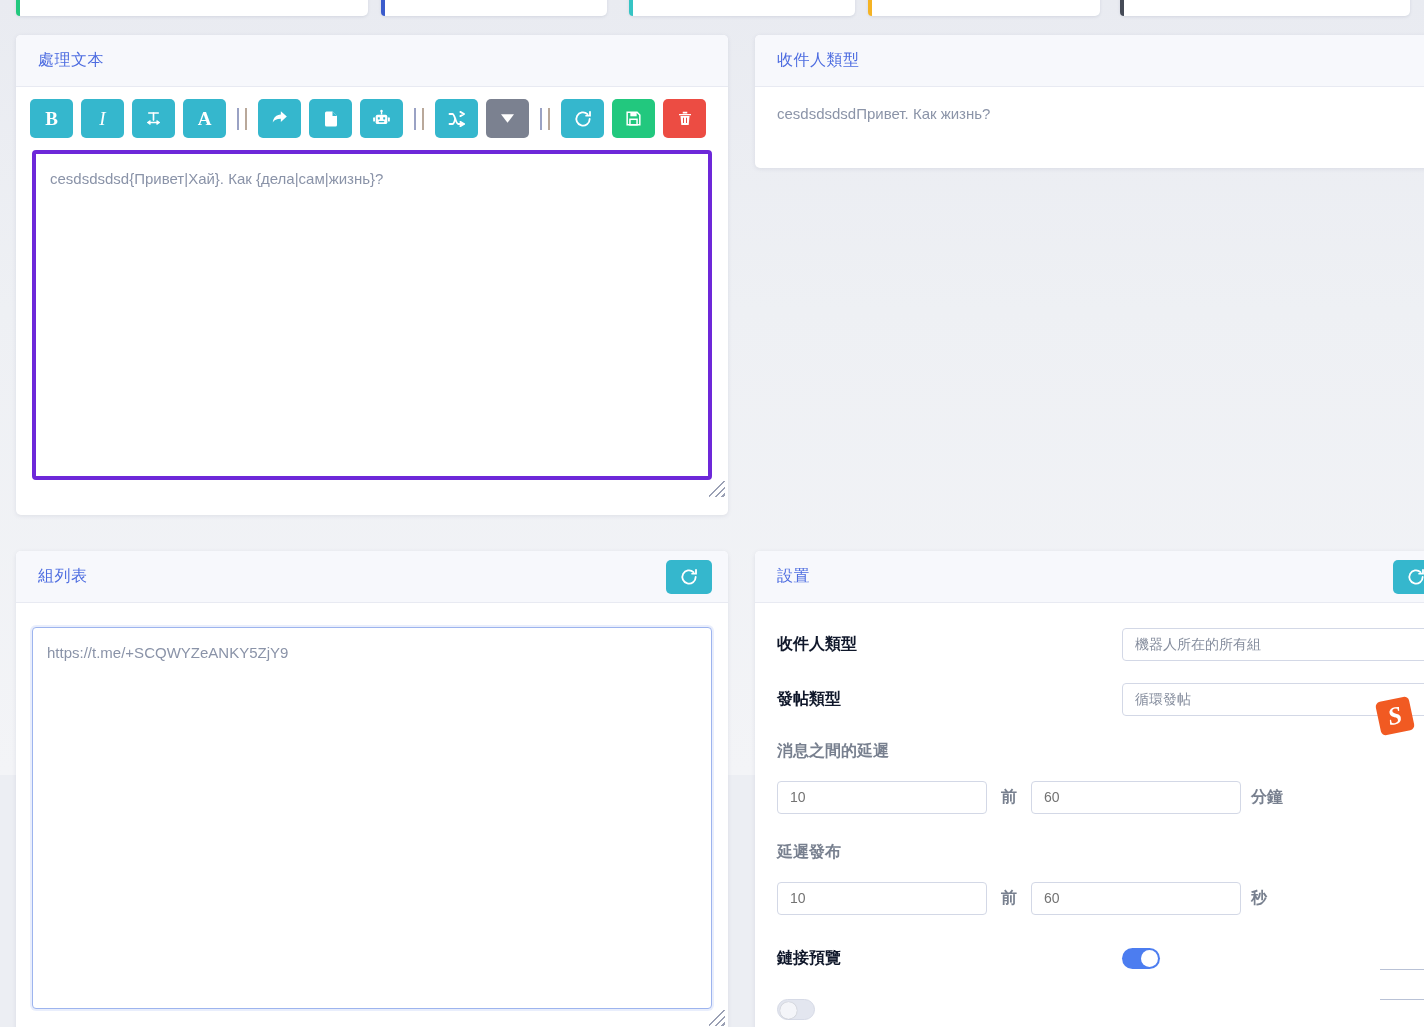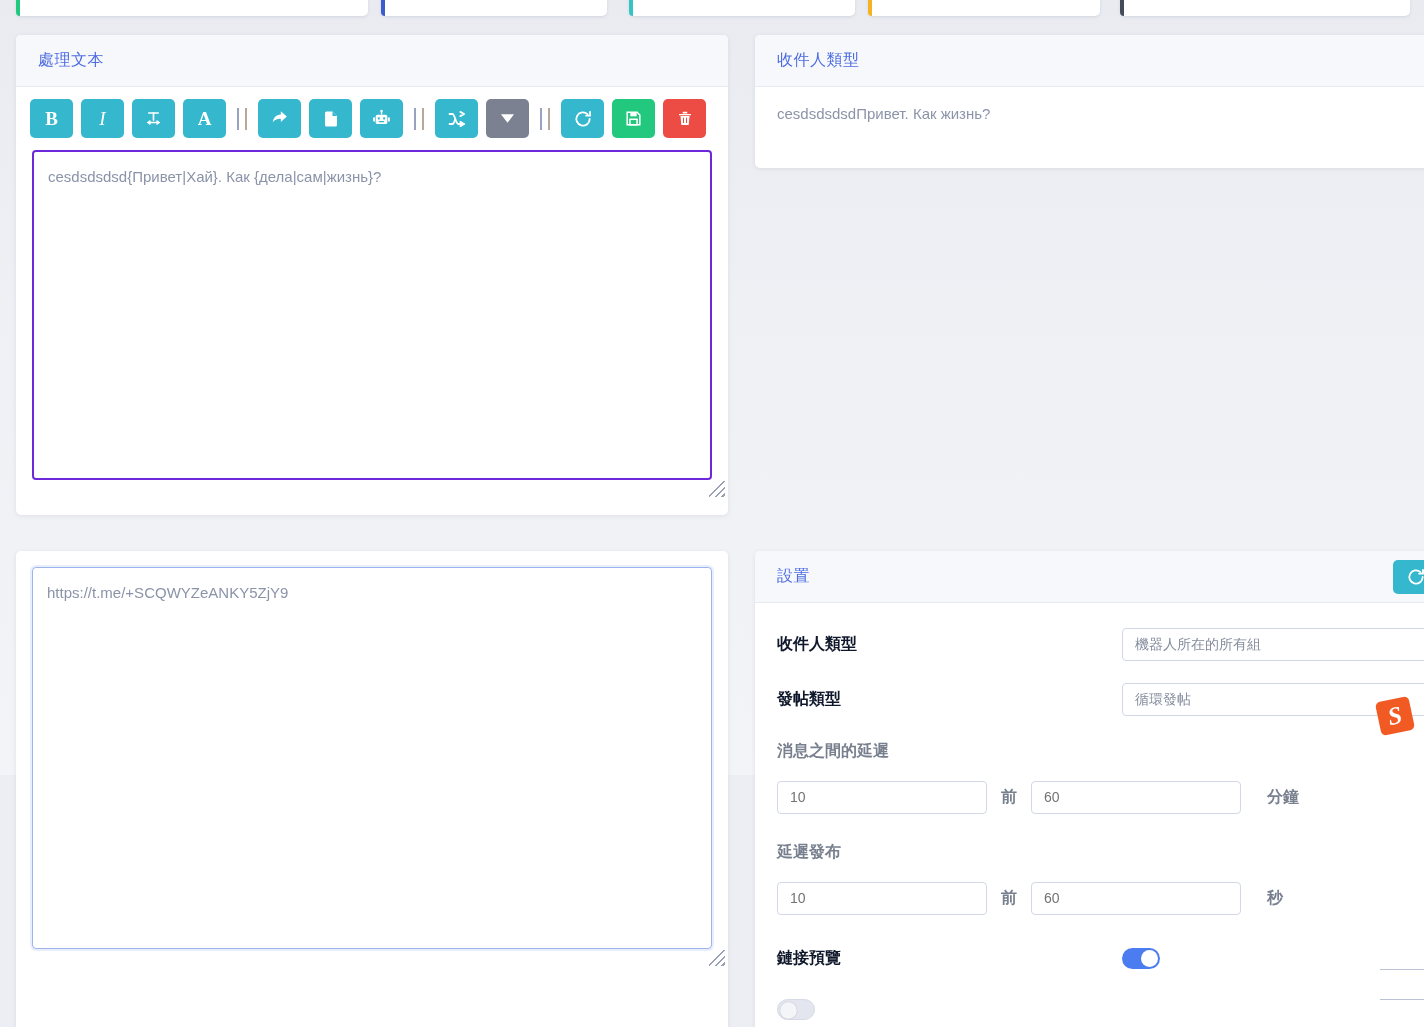--- a/index.html
+++ b/index.html
@@ -87,21 +87,21 @@
     width: 10px; height: 22px; margin: 0 3px;
     display: flex; justify-content: space-between; align-items: center;
   }
   .tsep i { display: block; width: 2px; height: 22px; background: #9aa2c4; }
   .tsep i:last-child { background: #b9a89a; }
   .tbtn svg { display: block; }
 
   
   .ta {
     width: 100%;
-    border: 2px solid #6d28d9;
+    border: 4px solid #6d28d9;
     border-radius: 4px;
     background: #fff;
     color: #8a93a8;
     font-size: 15px;
     font-family: "Liberation Sans", "DejaVu Sans", sans-serif;
     padding: 14px 14px;
     resize: none;
     outline: none;
     line-height: 1.5;
   }
@@ -162,21 +162,21 @@
     font-size: 14px;
     padding: 0 12px;
     outline: none;
     font-family: "Liberation Sans", "DejaVu Sans", sans-serif;
   }
   .inline-lbl {
     color: #78808f; font-size: 16px; font-weight: bold;
     margin: 0 14px;
   }
   .range-row { display: flex; align-items: center; padding: 0 0 0 22px; height: 50px; }
-  .unit { color: #78808f; font-size: 16px; font-weight: bold; margin-left: 26px; }
+  .unit { color: #78808f; font-size: 16px; font-weight: bold; margin-left: 10px; }
 
   .toggle {
     width: 38px; height: 21px;
     border-radius: 11px;
     background: #4c7df0;
     position: relative;
     cursor: pointer;
     flex: none;
   }
   .toggle .knob {
@@ -327,22 +327,31 @@
   </div>
 
   <div class="panel" style="left:755px; top:35px; width:700px; height:133px;">
     <div class="panel-head">
       <span class="panel-title">收件人類型</span>
     </div>
     <div class="preview-text">cesdsdsdsdПривет. Как жизнь?</div>
   </div>
 
   <div class="panel" style="left:16px; top:551px; width:712px; height:500px;">
+    <div class="panel-head">
+      <span class="panel-title">組列表</span>
+      <button class="head-btn">
+        <svg width="20" height="20" viewBox="0 0 24 24" fill="none" stroke="#fff" stroke-width="2.2" stroke-linecap="round">
+            <path d="M20 12a8 8 0 1 1-2.6-5.9"></path>
+            <path d="M20.4 3.4V8h-4.6"></path>
+          </svg>
+      </button>
+    </div>
     <div class="ta-wrap" style="padding: 16px;">
-      <textarea class="ta focused" style="height: 382px;" placeholder="">https://t.me/+SCQWYZeANKY5ZjY9</textarea>
+      <textarea class="ta focused" style="height: 382px; margin-top: 8px;" placeholder="">https://t.me/+SCQWYZeANKY5ZjY9</textarea>
       <span class="resize-grip"></span>
     </div>
   </div>
 
   <div class="panel" style="left:755px; top:551px; width:700px; height:500px;">
     <div class="panel-head">
       <span class="panel-title">設置</span>
       <button class="head-btn">
         <svg width="20" height="20" viewBox="0 0 24 24" fill="none" stroke="#fff" stroke-width="2.2" stroke-linecap="round">
             <path d="M20 12a8 8 0 1 1-2.6-5.9"></path>

